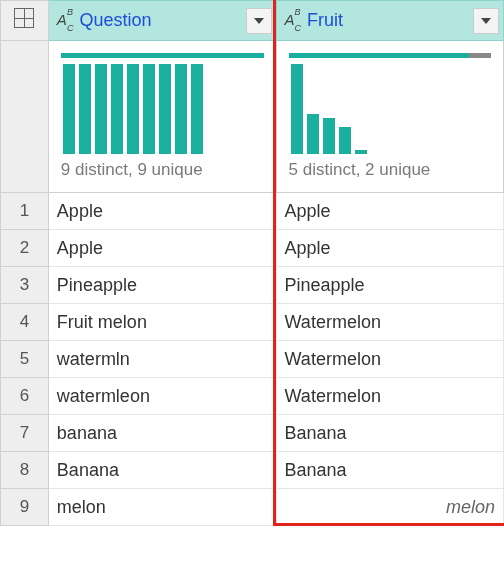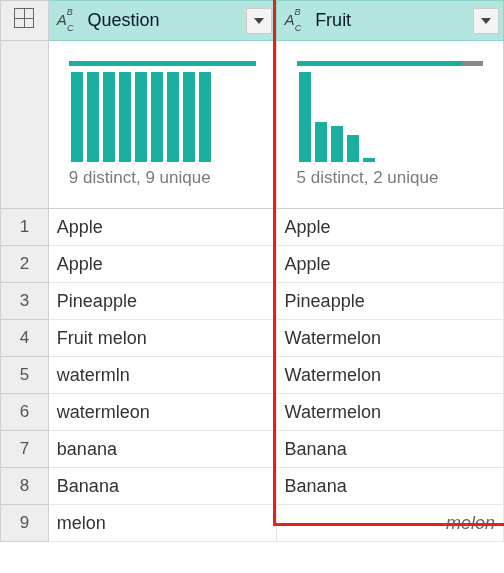--- a/index.html
+++ b/index.html
@@ -28,41 +28,41 @@
   .table-icon::after  { top:0; bottom:0; left:50%; width:1px; }
 
   .col-header {
     background: #b2e6df;
     border: 1px solid #8fd4cb;
     height: 40px;
     padding: 0 8px;
     position: relative;
   }
   .col-header-inner {
-    display:flex; align-items:center; gap:8px; height:100%;
+    display:flex; align-items:center; height:100%;
   }
   .type-icon {
     font-size: 15px; font-style: italic; color:#444;
     position:relative;
   }
   .type-icon sup { font-size:9px; position:relative; top:-4px; }
   .type-icon sub { font-size:9px; position:relative; bottom:-2px; left:-6px; }
-  .col-name { font-weight:400; color:#0f172a; }
+  .col-name { font-weight:400; color:#1d4ed8; }
   .dropdown-btn {
     position:absolute; right:4px; top:50%; transform:translateY(-50%);
     width:26px; height:26px; background:#f4f4f4;
     display:flex; align-items:center; justify-content:center;
     border:1px solid #ccc;
   }
   .dropdown-btn svg { width:10px; height:6px; }
 
   .profile-cell {
     height: 150px;
     border: 1px solid #d0d0d0;
-    padding: 20px;
+    padding: 12px;
     vertical-align: bottom;
     background:#fff;
   }
   .row-index-profile {
     background:#eeeeee;
     border:1px solid #d0d0d0;
   }
   .quality-bar {
     height:5px; width:100%; background:#888;
     margin-bottom:6px;

